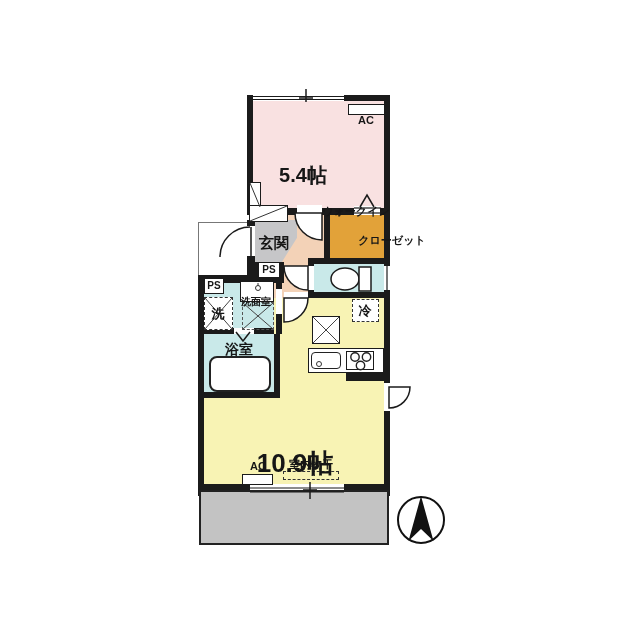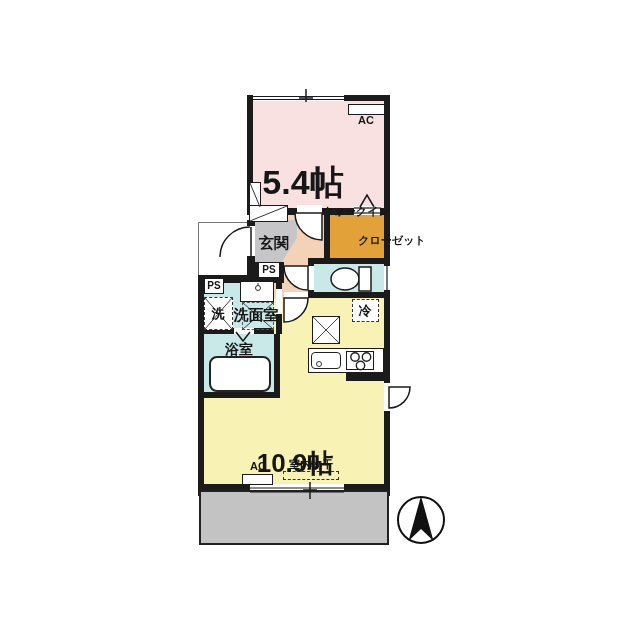--- a/index.html
+++ b/index.html
@@ -146,28 +146,28 @@
       <ellipse cx="345" cy="279" rx="14" ry="11"></ellipse>
       <rect x="359" y="267" width="12" height="24"></rect>
     </g>
 
     <g>
       <circle cx="421" cy="520" r="23" fill="#ffffff" stroke="#111" stroke-width="2"></circle>
       <polygon points="421,496 433.5,541 421,529 408.5,541" fill="#111"></polygon>
     </g>
   </svg>
 
-  <div class="lbl" style="left:303px;top:165px;font-size:34px;">5.4帖</div>
+  <div class="lbl" style="left:303px;top:165px;font-size:20px;">5.4帖</div>
   <div class="lbl" style="left:366px;top:115px;font-size:11px;">AC</div>
   <div class="lbl" style="left:274px;top:229px;font-size:15px;margin-top:6px;">玄関</div>
   <div class="lbl" style="left:356px;top:206px;font-size:11px;">ウォークイン</div>
   <div class="lbl" style="left:356px;top:235px;font-size:11px;margin-left:36px;">クローゼット</div>
   <div class="lbl" style="left:269px;top:265px;font-size:10px;">PS</div>
   <div class="lbl" style="left:214px;top:281px;font-size:10px;">PS</div>
   <div class="lbl" style="left:218px;top:307px;font-size:13px;">洗</div>
-  <div class="lbl" style="left:256px;top:307px;font-size:15px;">洗面室</div>
+  <div class="lbl" style="left:256px;top:297px;font-size:10px;">洗面室</div>
   <div class="lbl" style="left:239px;top:342px;font-size:14px;">浴室</div>
   <div class="lbl" style="left:365px;top:304px;font-size:13px;">冷</div>
   <div class="lbl" style="left:295px;top:450px;font-size:26px;">10.9帖</div>
   <div class="lbl" style="left:258px;top:461px;font-size:11px;">AC</div>
   <div class="lbl" style="left:311px;top:459px;font-size:11px;">室内物干</div>
 
 </div>
 
 </body></html>

